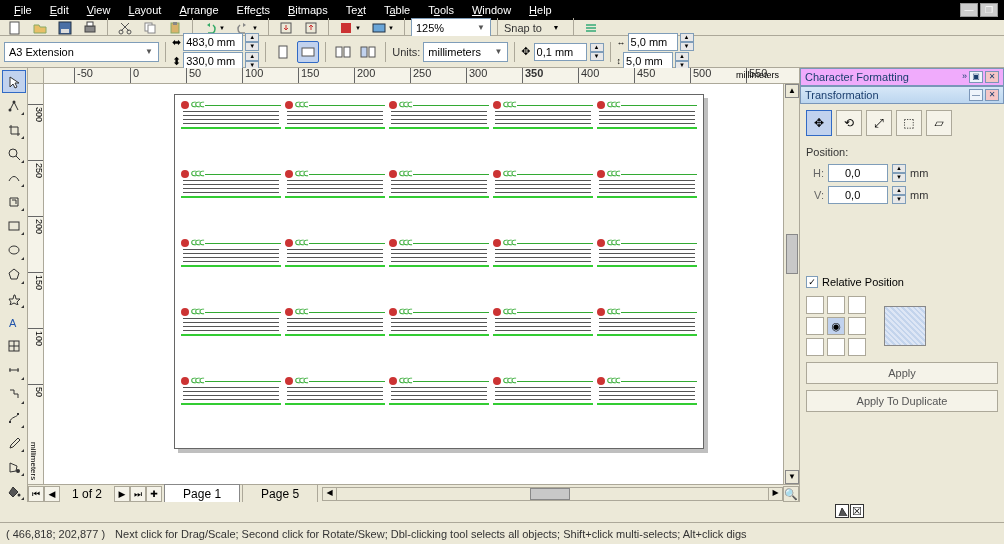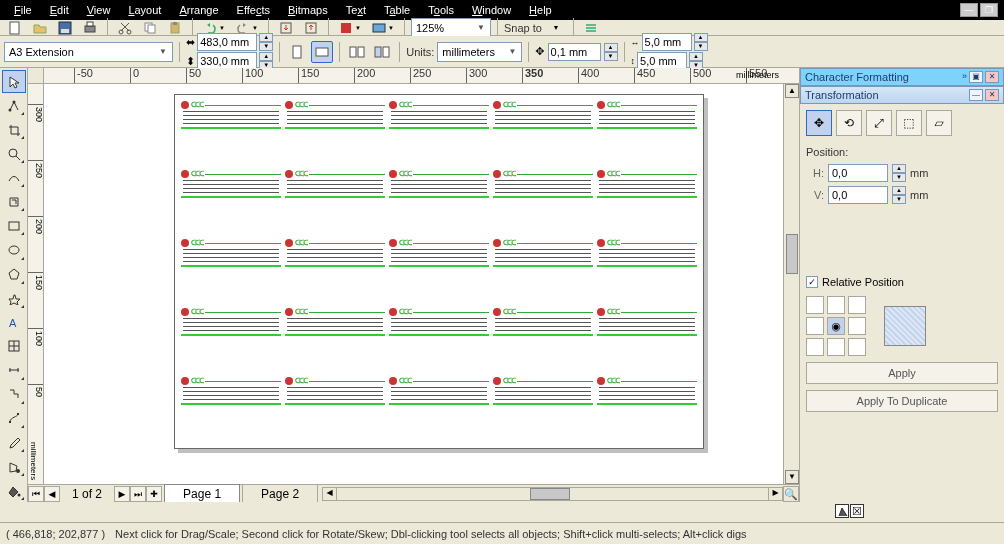--- a/index.html
+++ b/index.html
@@ -52,31 +52,31 @@
 .scroll-v .sbtn{position:absolute;left:1px;width:14px;height:14px;background:#ece9d8;border:1px solid #888;font-size:8px;text-align:center;line-height:12px}
 .pagebar{height:18px;background:#ece9d8;border-top:1px solid #aca899;display:flex;align-items:center;gap:0}
 .pagebar .pbtn{width:16px;height:16px;border:1px solid #aca899;background:#f5f3e9;text-align:center;font-size:9px;line-height:14px}
 .pagebar .pinfo{padding:0 12px;font-size:12px}
 .pagebar .ptab{padding:2px 18px;border:1px solid #888;background:#fff;font-size:12px;margin-left:2px}
 .pagebar .ptab.inactive{background:#ece9d8;border-color:#aca899}
 .pagebar .hscroll{flex:1;margin-left:4px;border:1px solid #aca899;height:14px;background:#ece9d8;position:relative}
 .pagebar .zbtn{width:16px;height:16px;border:1px solid #aca899;text-align:center;line-height:14px}
 .dockers{width:205px;background:#ece9d8;border-left:1px solid #aca899;display:flex;flex-direction:column}
 .dhead{background:linear-gradient(#d6e7f7,#bcd6ef);border:1px solid #7a96b8;height:18px;display:flex;align-items:center;padding:0 4px;font-size:11px;color:#1a3e6e}
-.dhead.collapsed{background:#7dd3fc}
+.dhead.collapsed{background:#f0abfc}
 .dhead .dctrl{margin-left:auto;display:flex;gap:2px}
 .dhead .dcb{width:14px;height:12px;border:1px solid #7a96b8;background:#eef4fb;font-size:8px;text-align:center;line-height:10px}
 .dhead .dcb.close{background:#f5c6c6}
 .dbody{padding:6px;background:#ece9d8;flex:1}
 .moderow{display:flex;gap:4px;margin-bottom:10px}
 .modebtn{width:26px;height:26px;border:1px solid #aca899;background:#f5f3e9;display:flex;align-items:center;justify-content:center;font-size:12px}
 .modebtn.active{background:#c1d2ee;border-color:#316ac5}
 .frow{display:flex;align-items:center;gap:4px;margin:4px 0}
 .frow .fl{width:18px;text-align:right;color:#666}
-.frow .fv{width:60px;height:18px;border:1px solid #7f9db9;background:#fff;padding:0 3px;display:flex;align-items:center}
+.frow .fv{width:60px;height:18px;border:1px solid #7f9db9;background:#fff;padding:0 16px;display:flex;align-items:center}
 .frow .un{color:#333}
 .chkrow{display:flex;align-items:center;gap:4px;margin:8px 0}
 .anchorgrid{display:grid;grid-template-columns:repeat(3,18px);grid-template-rows:repeat(3,18px);gap:3px}
 .anchorgrid .ac{border:1px solid #aca899;background:#fff}
 .anchorgrid .ac.sel{background:#c1d2ee}
 .preview{width:42px;height:40px;border:1px solid #888;background:repeating-linear-gradient(45deg,#dde6f5,#dde6f5 2px,#c3d4ec 2px,#c3d4ec 4px);margin-left:18px;position:relative}
 .bigbtn{width:100%;height:22px;border:1px solid #aca899;background:#f5f3e9;margin-top:6px;font-size:11px;text-align:center;line-height:20px;color:#555}
 .status{height:22px;background:#ece9d8;border-top:1px solid #aca899;display:flex;align-items:center;padding:0 6px;gap:10px;font-size:11px;color:#333}
 .status .coord{color:#333}
 .palette{height:20px;background:#ece9d8;display:flex;justify-content:flex-end;padding:2px 140px 2px 6px;gap:1px}
@@ -201,21 +201,21 @@
     </div>
   <div class="sep"></div>
   <div class="ibtn">
       <svg width="14" height="14">
         <path d="M2 4h10M2 7h10M2 10h10" stroke="#3a7" stroke-width="1.3"></path>
       </svg>
     </div>
 </div>
 
 <div class="tb" style="height:32px">
-  <div class="combo" style="width:169px">
+  <div class="combo" style="width:155px">
       <span>A3 Extension</span>
       <span class="arr">▼</span>
     </div>
   <div class="sep"></div>
   <div style="display:flex;flex-direction:column;gap:1px">
     <div class="group2">
         <span>⬌</span>
         <div class="numfield">
           <input value="483,0 mm" style="">
         </div>
@@ -762,21 +762,21 @@
       </div>
     </div>
     <div class="pagebar">
       <div class="pbtn">⏮</div>
       <div class="pbtn">◀</div>
       <span class="pinfo">1 of 2</span>
       <div class="pbtn">▶</div>
       <div class="pbtn">⏭</div>
       <div class="pbtn">✚</div>
       <div class="ptab">Page 1</div>
-      <div class="ptab inactive">Page 2</div>
+      <div class="ptab inactive">Page 5</div>
       <div class="hscroll">
         <div style="position:absolute;left:0;width:14px;height:12px;border-right:1px solid #aca899;text-align:center;font-size:8px">◀</div>
         <div style="position:absolute;left:45%;width:40px;height:12px;background:#c8c8c8;border:1px solid #888"></div>
         <div style="position:absolute;right:0;width:14px;height:12px;border-left:1px solid #aca899;text-align:center;font-size:8px">▶</div>
       </div>
       <div class="zbtn">🔍</div>
     </div>
   </div>
 
   <div class="dockers">

